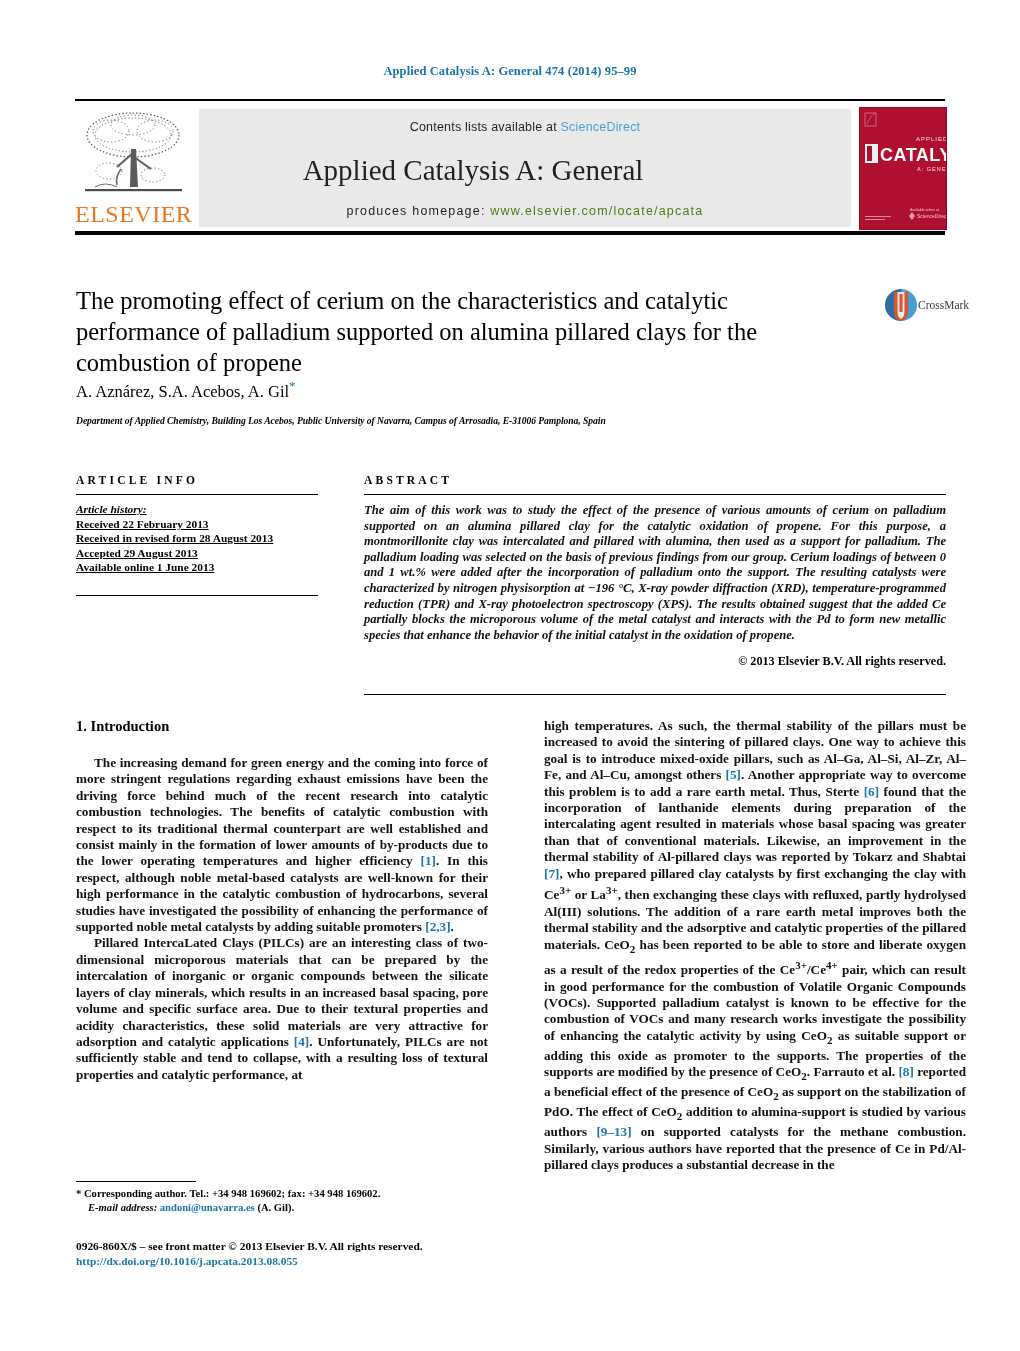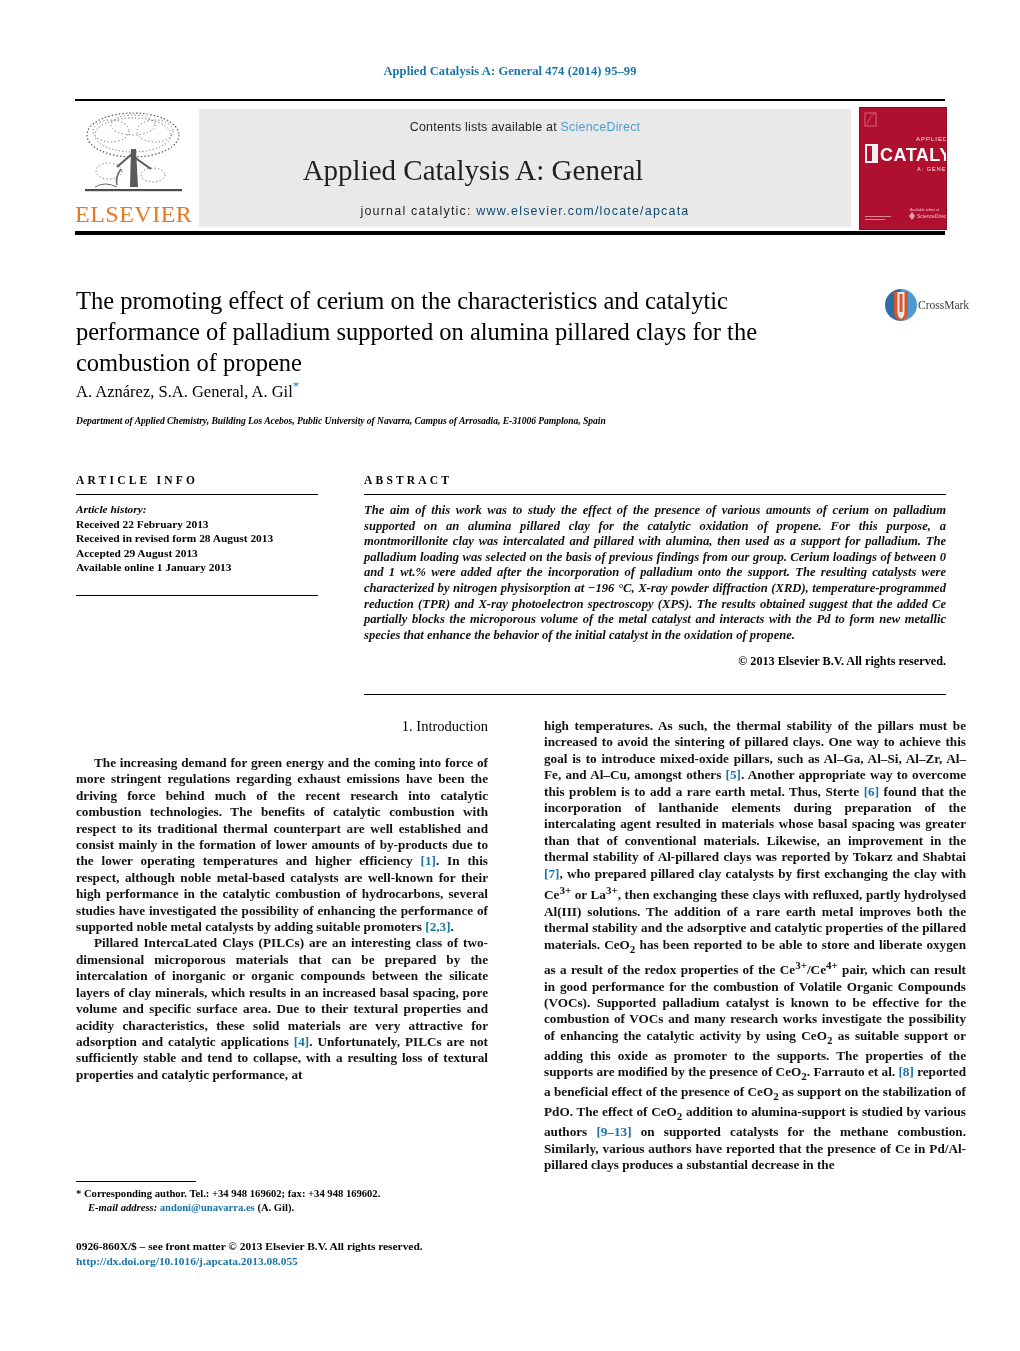--- a/index.html
+++ b/index.html
@@ -102,21 +102,21 @@
   .homepage-line {
     position: absolute;
     left: 0; top: 95px;
     width: 652px;
     text-align: center;
     font-family: "Liberation Sans", sans-serif;
     font-size: 12.5px;
     color: #231f20;
     letter-spacing: 1.2px;
   }
-  .homepage-line .url { color: #0c4a6e; }
+  .homepage-line .url { color: #4d7c0f; }
   .cover-thumb {
     position: absolute;
     left: 784px; top: 6px;
     width: 86px;
     height: 121px;
     background: #b01030;
     border: 1px solid #8f0c26;
     overflow: hidden;
   }
 
@@ -179,20 +179,21 @@
     border: 0;
     border-top: 1px solid #000;
     margin: 8px 0 0 0;
     height: 0;
   }
   .info-group {
     margin-top: 7px;
     font-size: 11.4px;
     line-height: 14.6px;
     font-weight: bold;
+    text-decoration: underline;
   }
   .info-group .ghead {
     font-style: italic;
   }
   .abs-body {
     margin-top: 8px;
     font-size: 12.6px;
     line-height: 15.6px;
     text-align: justify;
     font-weight: bold;
@@ -220,23 +221,22 @@
   }
   .col-right {
     position: absolute;
     left: 524px; top: 718px;
     width: 422px;
     margin-left: 20px;
   }
   h2.sect {
     margin: 0 0 20px 0;
     font-size: 14.5px;
-    font-weight: normal;
-    font-family: "Liberation Serif", serif;
-    text-align: right;
+    font-weight: bold;
+    font-family: "Liberation Serif", serif;
   }
   p.body {
     margin: 0;
     font-size: 13.2px;
     line-height: 16.4px;
     text-align: justify;
     text-indent: 18px;
     font-weight: bold;
     color: #111;
   }
@@ -300,21 +300,21 @@
             <path d="M14 78 q10 -6 22 0" stroke="#6a6a6a" stroke-width="1" fill="none"></path>
           </g>
         </svg>
       </div>
       <div class="elsevier-word">ELSEVIER</div>
     </div>
 
     <div class="grey-band">
       <div class="contents-line"><span>Contents lists available at </span><span class="sd">ScienceDirect</span></div>
       <div class="journal-title">Applied Catalysis A: General</div>
-      <div class="homepage-line"><span>journal catalytic: </span><span class="url">www.elsevier.com/locate/apcata</span></div>
+      <div class="homepage-line"><span>produces homepage: </span><span class="url">www.elsevier.com/locate/apcata</span></div>
     </div>
 
     <div class="cover-thumb">
       <svg width="86" height="121" viewBox="0 0 86 121" aria-hidden="true">
         <rect x="0" y="0" width="86" height="121" fill="#b01030"></rect>
         <g opacity="0.55" fill="#ffffff">
           <rect x="5" y="5" width="11" height="13" fill="none" stroke="#ffd0d8" stroke-width="0.8"></rect>
           <path d="M7 16 q4 -9 8 -11" stroke="#ffd0d8" stroke-width="0.7" fill="none"></path>
         </g>
         <rect x="5" y="36" width="13" height="19" fill="#f2f2f2"></rect>
@@ -341,33 +341,33 @@
       <circle cx="17" cy="17" r="16" fill="#ffffff"></circle>
       <path d="M17 1 a16 16 0 0 0 0 32 z" fill="#2f6ea5"></path>
       <path d="M17 1 a16 16 0 0 1 0 32 z" fill="#4b9cd3"></path>
       <path d="M10 4 h14 v20 q0 7 -7 9 q-7 -2 -7 -9 z" fill="#d9552b"></path>
       <path d="M13.5 4 h7 v20 q0 5 -3.5 7 q-3.5 -2 -3.5 -7 z" fill="#e8e8e8"></path>
       <path d="M17 6 v18" stroke="#d9552b" stroke-width="3"></path>
     </svg>
     <div class="crossmark-text">CrossMark</div>
   </div>
 
-  <div class="authors"><span>A. Aznárez, S.A. General, A. Gil</span><span class="star">*</span></div>
+  <div class="authors"><span>A. Aznárez, S.A. Acebos, A. Gil</span><span class="star">*</span></div>
 
   <div class="affiliation">Department of Applied Chemistry, Building Los Acebos, Public University of Navarra, Campus of Arrosadia, E-31006 Pamplona, Spain</div>
 
   <div class="info-col">
     <div class="sec-label">ARTICLE INFO</div>
     <hr class="hr-thin">
     <div class="info-group">
       <div class="ghead">Article history:</div>
       <div>Received 22 February 2013</div>
       <div>Received in revised form 28 August 2013</div>
       <div>Accepted 29 August 2013</div>
-      <div>Available online 1 January 2013</div>
+      <div>Available online 1 June 2013</div>
     </div>
     <hr class="hr-thin" style="margin-top:20px">
   </div>
 
   <div class="abs-col">
     <div class="sec-label">ABSTRACT</div>
     <hr class="hr-thin">
     <div class="abs-body">The aim of this work was to study the effect of the presence of various amounts of cerium on palladium supported on an alumina pillared clay for the catalytic oxidation of propene. For this purpose, a montmorillonite clay was intercalated and pillared with alumina, then used as a support for palladium. The palladium loading was selected on the basis of previous findings from our group. Cerium loadings of between 0 and 1 wt.% were added after the incorporation of palladium onto the support. The resulting catalysts were characterized by nitrogen physisorption at −196 °C, X-ray powder diffraction (XRD), temperature-programmed reduction (TPR) and X-ray photoelectron spectroscopy (XPS). The results obtained suggest that the added Ce partially blocks the microporous volume of the metal catalyst and interacts with the Pd to form new metallic species that enhance the behavior of the initial catalyst in the oxidation of propene.</div>
     <div class="abs-copyright">© 2013 Elsevier B.V. All rights reserved.</div>
   </div>

